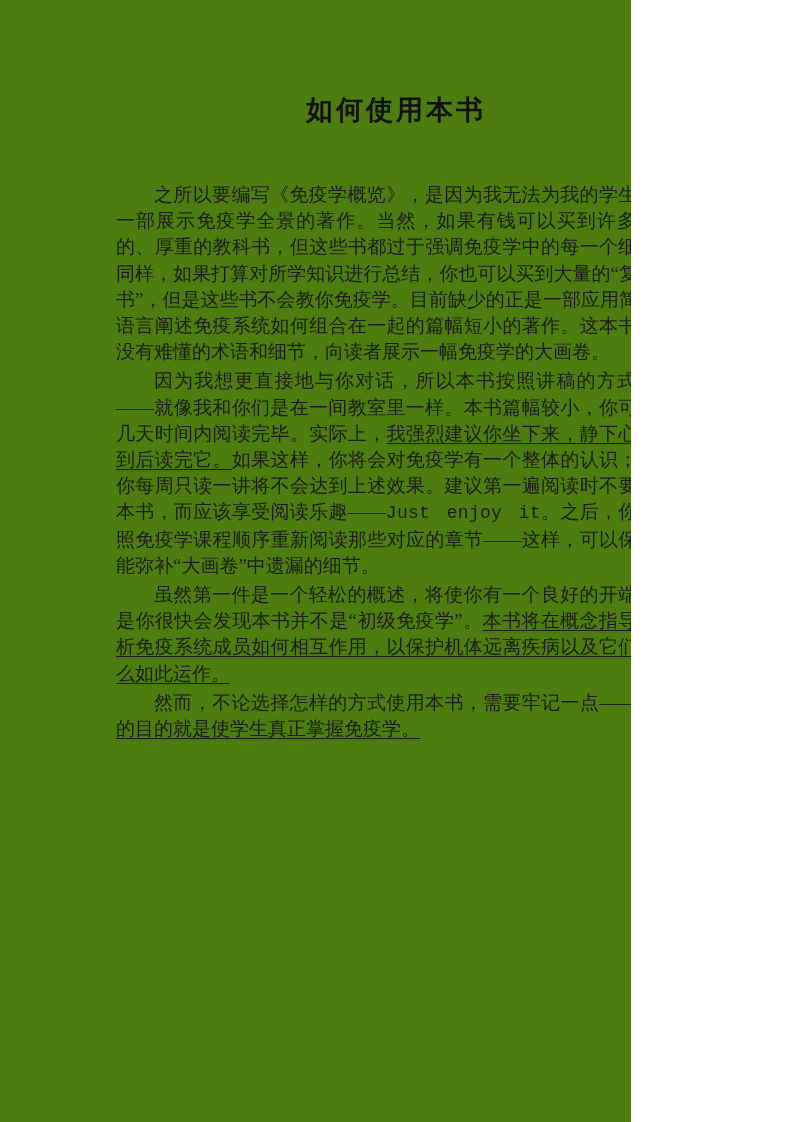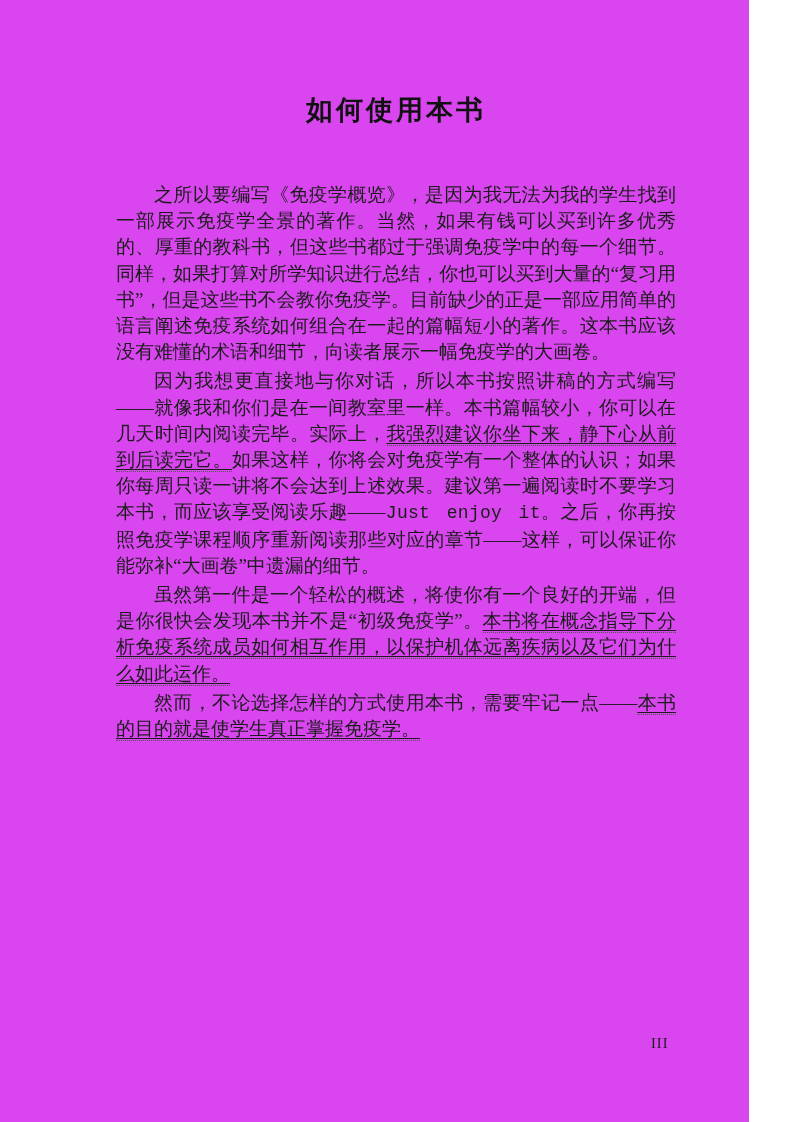--- a/index.html
+++ b/index.html
@@ -2,23 +2,23 @@
 <html lang="zh"><head>
 <meta charset="utf-8">
 <style>
   html, body {
     margin: 0;
     padding: 0;
     background: #ffffff;
   }
   .page {
     position: relative;
-    width: 749px;
+    width: 631px;
     height: 1122px;
-    background: #d946ef;
+    background: #4d7c0f;
     overflow: hidden;
     font-family: "Liberation Serif", "DejaVu Serif", serif;
     color: #1c1c1c;
   }
   .doc-title {
     position: absolute;
     top: 92px;
     left: 113px;
     width: 566px;
     text-align: center;

